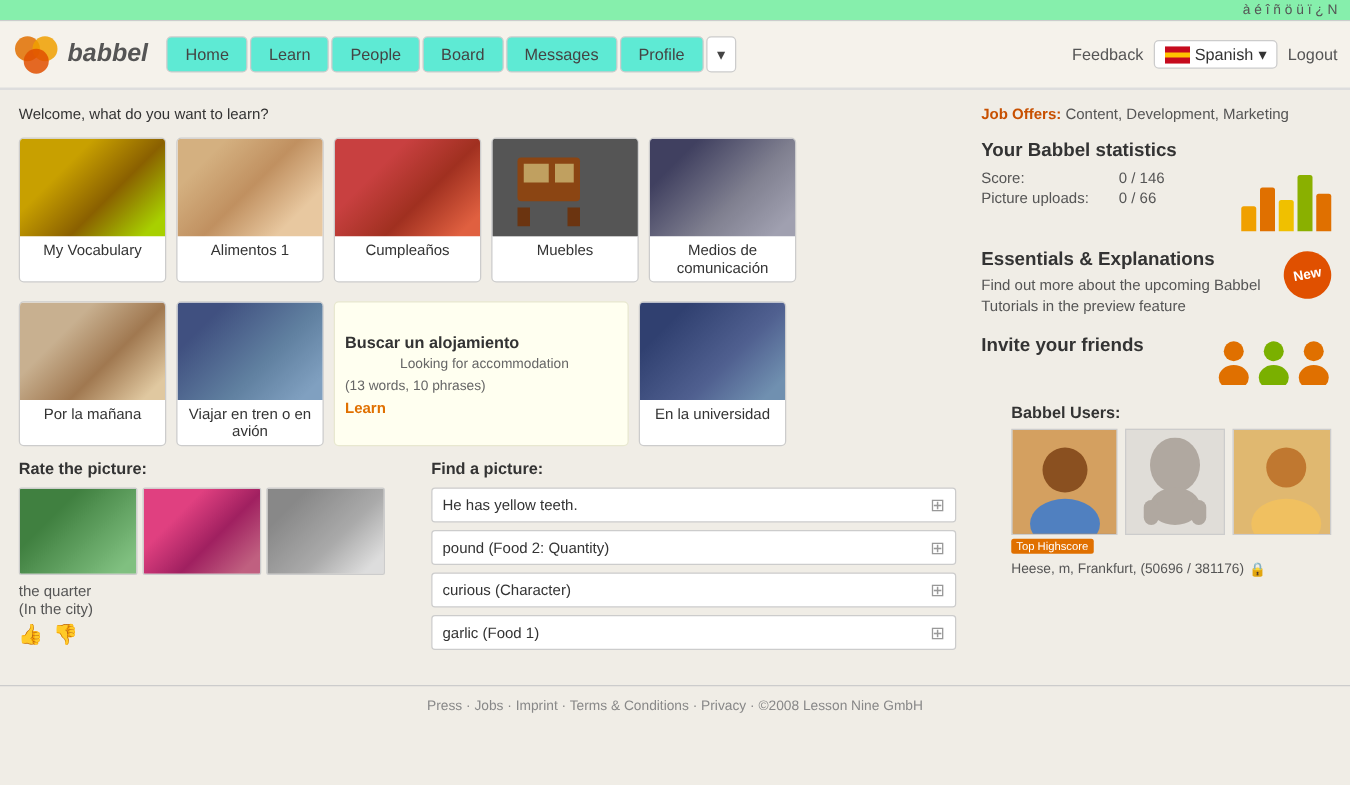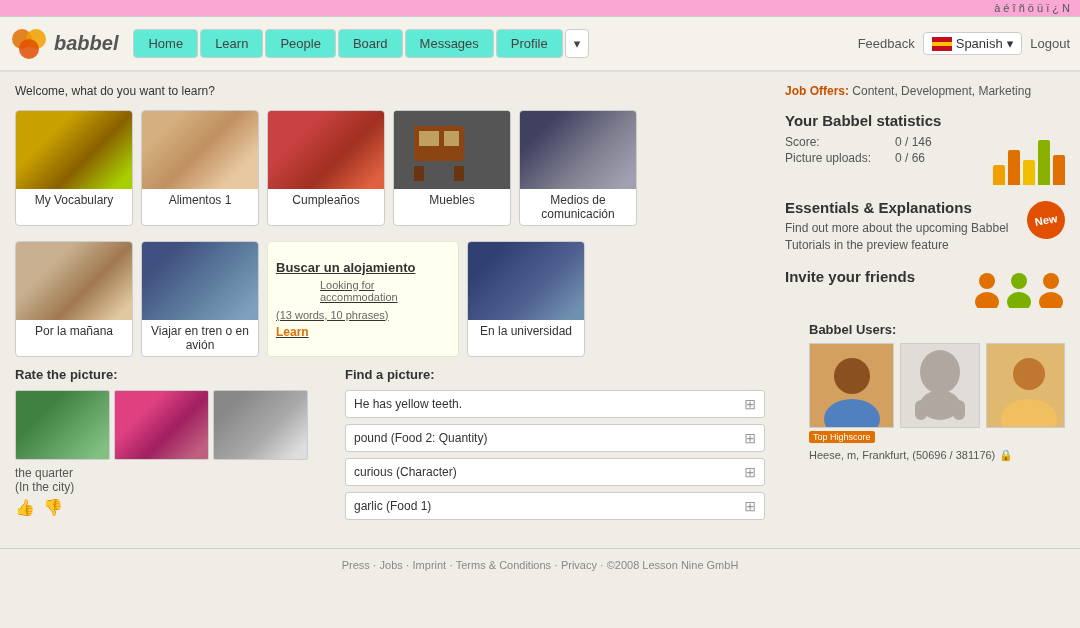--- a/index.html
+++ b/index.html
@@ -1,20 +1,20 @@
 <!DOCTYPE html>
 <html><head>
   <meta charset="utf-8">
   <style>
     * { box-sizing: border-box; margin: 0; padding: 0; }
     body { font-family: Arial, sans-serif; font-size: 13px; background: #f0ede6; color: #333; }
 
     
     #char-bar {
-      background: #f9a8d4;
+      background: #86efac;
       text-align: right;
       padding: 2px 10px;
       font-size: 11px;
       color: #555;
       border-bottom: 1px solid #ccc;
     }
 
     
     #header {
       background: #f5f2eb;
@@ -492,21 +492,21 @@
       <div class="vocab-card">
         <div class="vocab-card-img img-vocab-6" style="height:78px;"></div>
         <div class="vocab-card-label">Por la mañana</div>
       </div>
 
       <div class="vocab-card">
         <div class="vocab-card-img img-vocab-7" style="height:78px;"></div>
         <div class="vocab-card-label">Viajar en tren o en avión</div>
       </div>
 
-      <div class="vocab-card-special" style="display:flex; flex-direction:column; justify-content:center; width:192px; min-height:105px;text-decoration:underline;">
+      <div class="vocab-card-special" style="display:flex; flex-direction:column; justify-content:center; width:236px; min-height:105px;">
         <div class="vc-title">Buscar un alojamiento</div>
         <div class="vc-subtitle">Looking for accommodation</div>
         <div class="vc-meta">(13 words, 10 phrases)</div>
         <div class="vc-learn">Learn</div>
       </div>
 
       <div class="vocab-card">
         <div class="vocab-card-img img-vocab-8" style="height:78px;"></div>
         <div class="vocab-card-label">En la universidad</div>
       </div>

